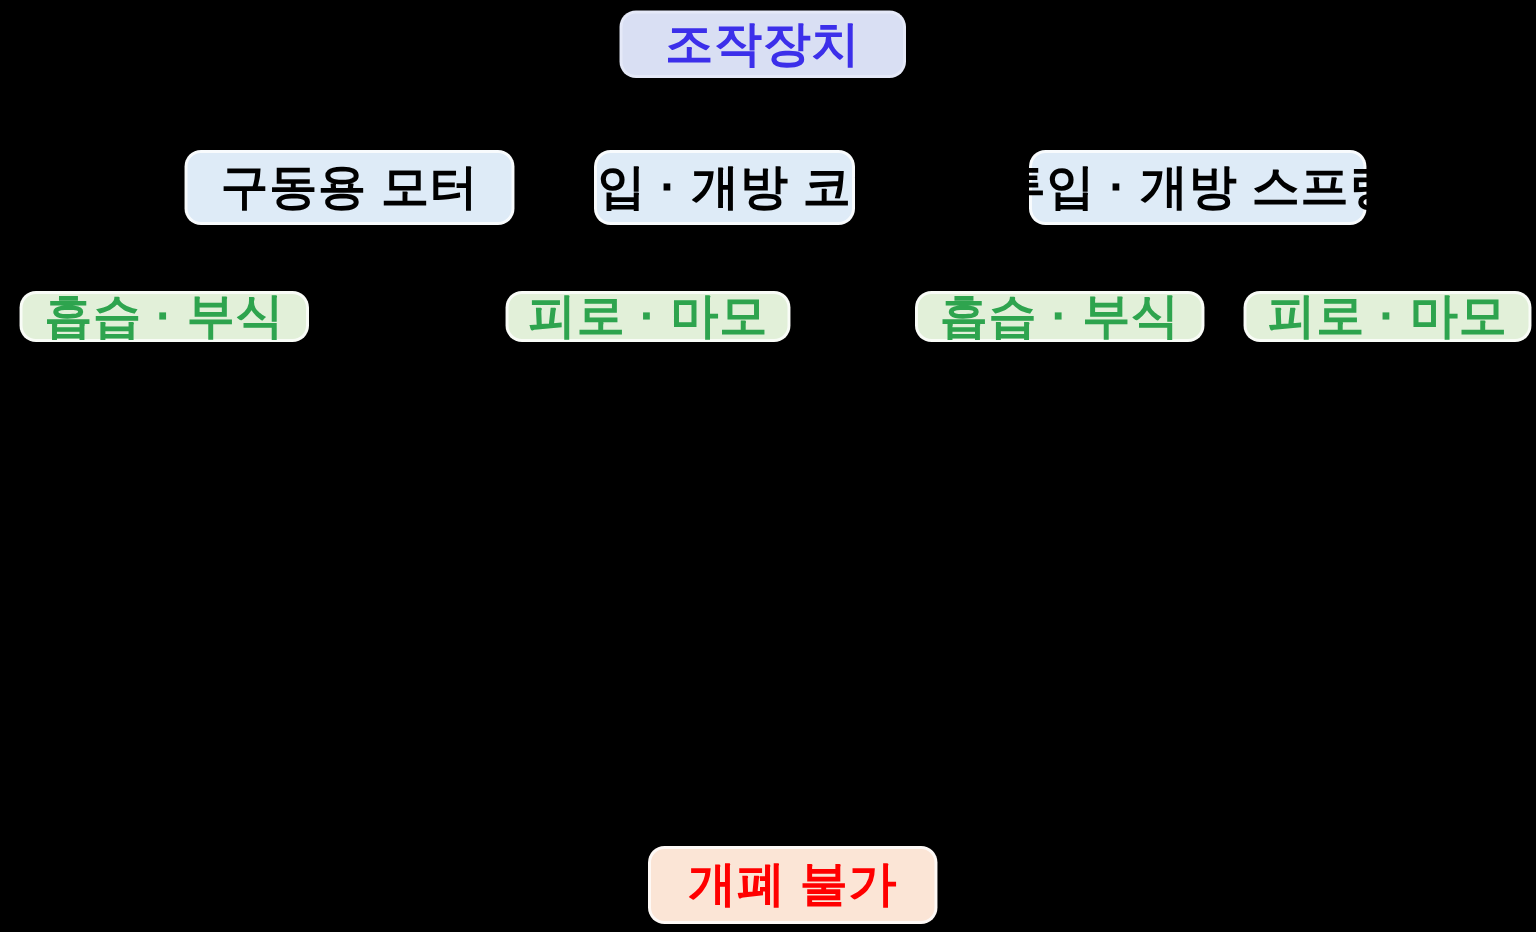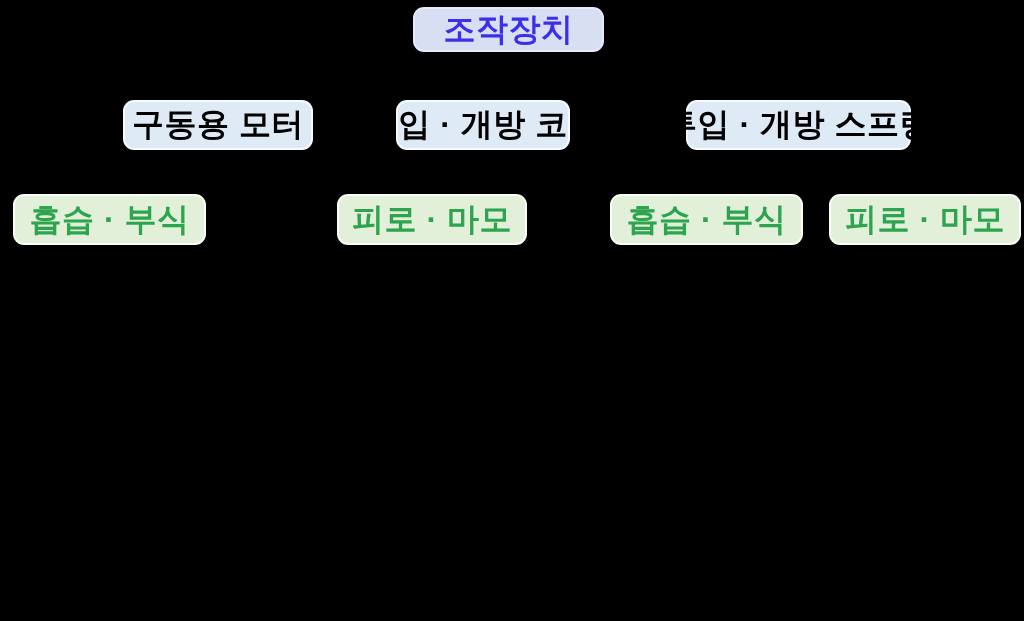--- a/index.html
+++ b/index.html
@@ -36,29 +36,29 @@
     border-color: rgba(230, 234, 248, 0.9);
     color: #3c2fea;
   }
   
   .n-blue {
     background: #deebf7;
     color: #000000;
     top: 100px;
     height: 50px;
   }
-  .n-motor  { left: 123px; width: 190px; }
+  .n-motor  { left: 123px; width: 220px; }
   .n-coil   { left: 396px; width: 174px; }
   .n-spring { left: 686px; width: 225px; }
   
   .n-green {
     background: #e2f0d9;
     color: #2ea44e;
     top: 194px;
-    height: 51px;
+    height: 34px;
   }
   .n-g1 { left: 13px;  width: 193px; }
   .n-g2 { left: 337px; width: 190px; }
   .n-g3 { left: 610px; width: 193px; }
   .n-g4 { left: 829px; width: 192px; }
   
   .n-outcome {
     left: 432px; top: 564px; width: 193px; height: 52px;
     background: #fbe5d6;
     color: #ff0000;
@@ -78,14 +78,15 @@
   <div class="node n-blue n-spring">투입 · 개방 스프링</div>
 
   <div class="node n-green n-g1">흡습 · 부식</div>
 
   <div class="node n-green n-g2">피로 · 마모</div>
 
   <div class="node n-green n-g3">흡습 · 부식</div>
 
   <div class="node n-green n-g4">피로 · 마모</div>
 
+  <div class="node n-outcome">개폐 불가</div>
 
 </div>
 
 </body></html>

